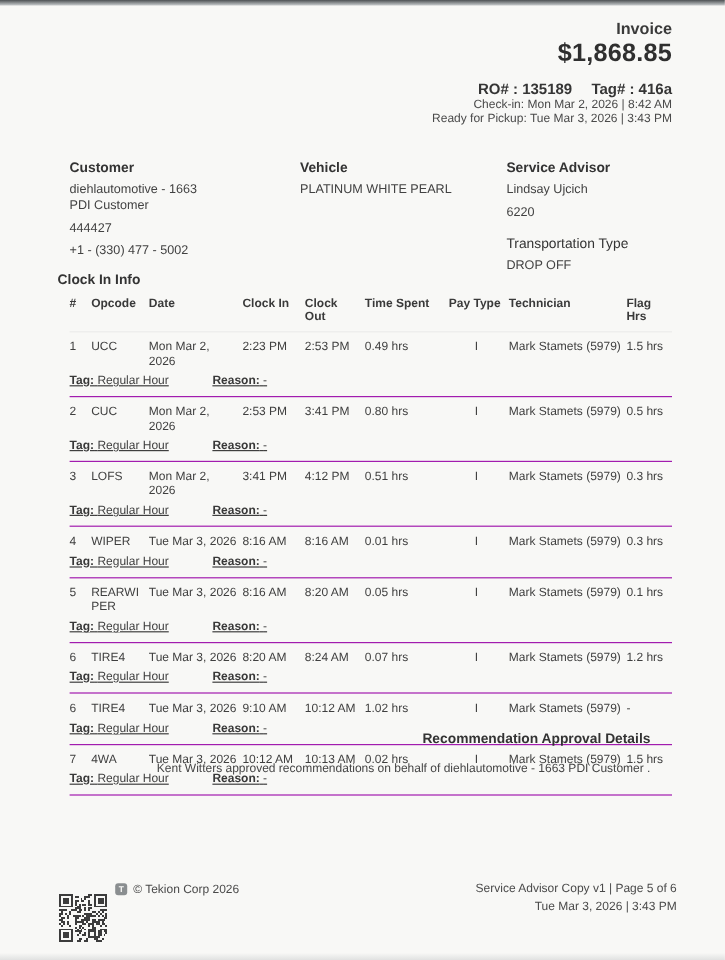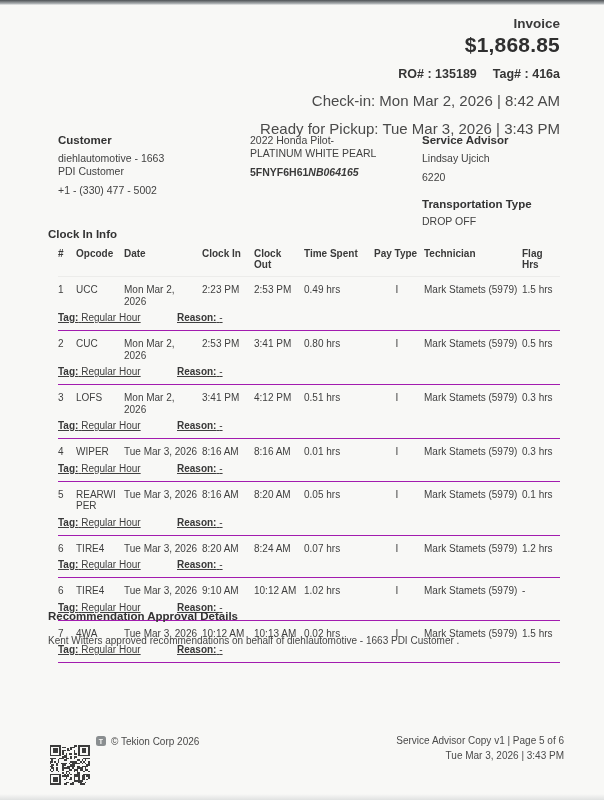--- a/index.html
+++ b/index.html
@@ -22,34 +22,34 @@
   }
 
   
   .invoice-header {
     position: absolute; top: 16px; right: 44px; text-align: right;
   }
   .invoice-label { font-size: 13.5px; font-weight: 600; color: #3a3a3a; }
   .invoice-amount { font-size: 21px; font-weight: 700; color: #2f2f2f; margin-top: 2px; letter-spacing: 0.2px; }
   .ro-line { margin-top: 10px; font-size: 12.5px; font-weight: 700; color: #353535; }
   .ro-line .gap { display: inline-block; width: 16px; }
-  .meta-line { font-size: 15px; color: #4a4a4a; margin-top: 11px; }
+  .meta-line { font-size: 10px; color: #4a4a4a; margin-top: 1px; }
 
   
   .info-section { position: absolute; top: 134px; left: 0; width: 604px; }
   .info-col { position: absolute; top: 0; }
   .col-customer { left: 58px; width: 185px; }
   .col-vehicle { left: 250px; width: 165px; }
   .col-advisor { left: 422px; width: 150px; }
   .info-heading { font-size: 11.5px; font-weight: 700; color: #333; margin-bottom: 6px; }
   .info-line { font-size: 10.5px; color: #424242; line-height: 13px; }
   .info-line.gap-top { margin-top: 6px; }
   .vin-line { font-size: 10.5px; font-weight: 700; color: #3a3a3a; margin-top: 6px; }
   .vin-line .vin-italic { font-style: italic; }
-  .sub-heading { font-size: 11.5px; font-weight: 700; color: #333; margin-top: 14px; margin-bottom: 5px; }
+  .sub-heading { font-size: 11.5px; font-weight: 400; color: #333; margin-top: 14px; margin-bottom: 5px; }
 
   
   .clockin-section { position: absolute; top: 228px; left: 0; width: 478px; }
   .clockin-title { font-size: 11.5px; font-weight: 700; color: #333; margin-left: 48px; }
   .clock-table { margin: 8px 0 0 58px; width: 502px; font-size: 10px; color: #3f3f3f; }
   .t-row {
     display: grid;
     grid-template-columns: 18px 48px 78px 52px 50px 70px 50px 98px 1fr;
     align-items: start;
   }
@@ -57,21 +57,21 @@
   .t-head > div { padding-right: 4px; }
   .t-data { padding-top: 7px; padding-bottom: 5px; }
   .t-data > div { padding-right: 4px; line-height: 11.5px; }
   .cell-opcode { word-break: break-all; }
   .cell-paytype { text-align: center; }
   .tag-row { display: flex; padding-bottom: 7px; border-bottom: 1px solid #a21caf; text-decoration: underline; }
   .tag-part { width: 119px; }
   .bold-label { font-weight: 700; color: #383838; }
 
   
-  .recommendation-section { position: absolute; top: 610px; left: 48px; width: 510px; }
+  .recommendation-section { position: absolute; top: 610px; left: 32px; width: 510px; text-align: right; }
   .rec-title { font-size: 11.5px; font-weight: 700; color: #333; }
   .rec-text { font-size: 10px; color: #454545; margin-top: 13px; }
 
   
   .page-footer { position: absolute; top: 732px; left: 0; width: 604px; height: 60px; }
   .qr-code { position: absolute; left: 49px; top: 13px; width: 41px; height: 40px; }
   .copyright-line {
     position: absolute; left: 96px; top: 4px;
     display: flex; align-items: flex-start; font-size: 10px; color: #4a4a4a;
   }
@@ -99,29 +99,27 @@
   </div>
   <div class="meta-line">Check-in: Mon Mar 2, 2026 | 8:42 AM</div>
   <div class="meta-line">Ready for Pickup: Tue Mar 3, 2026 | 3:43 PM</div>
 </div>
 
 <div class="info-section">
   <div class="info-col col-customer">
     <div class="info-heading">Customer</div>
     <div class="info-line">diehlautomotive - 1663</div>
     <div class="info-line">PDI Customer</div>
+    <div class="info-line gap-top">444427</div>
     <div class="info-line gap-top">+1 - (330) 477 - 5002</div>
   </div>
 
   <div class="info-col col-vehicle">
-    <div class="info-line">2022 Honda Pilot-</div>
+    <div class="info-heading">Vehicle</div>
     <div class="info-line">PLATINUM WHITE PEARL</div>
-    <div class="vin-line">
-      <span>5FNYF6H61</span><span class="vin-italic">NB064165</span>
-    </div>
   </div>
 
   <div class="info-col col-advisor">
     <div class="info-heading">Service Advisor</div>
     <div class="info-line">Lindsay Ujcich</div>
     <div class="info-line gap-top">6220</div>
     <div class="sub-heading">Transportation Type</div>
     <div class="info-line">DROP OFF</div>
   </div>
 </div>

